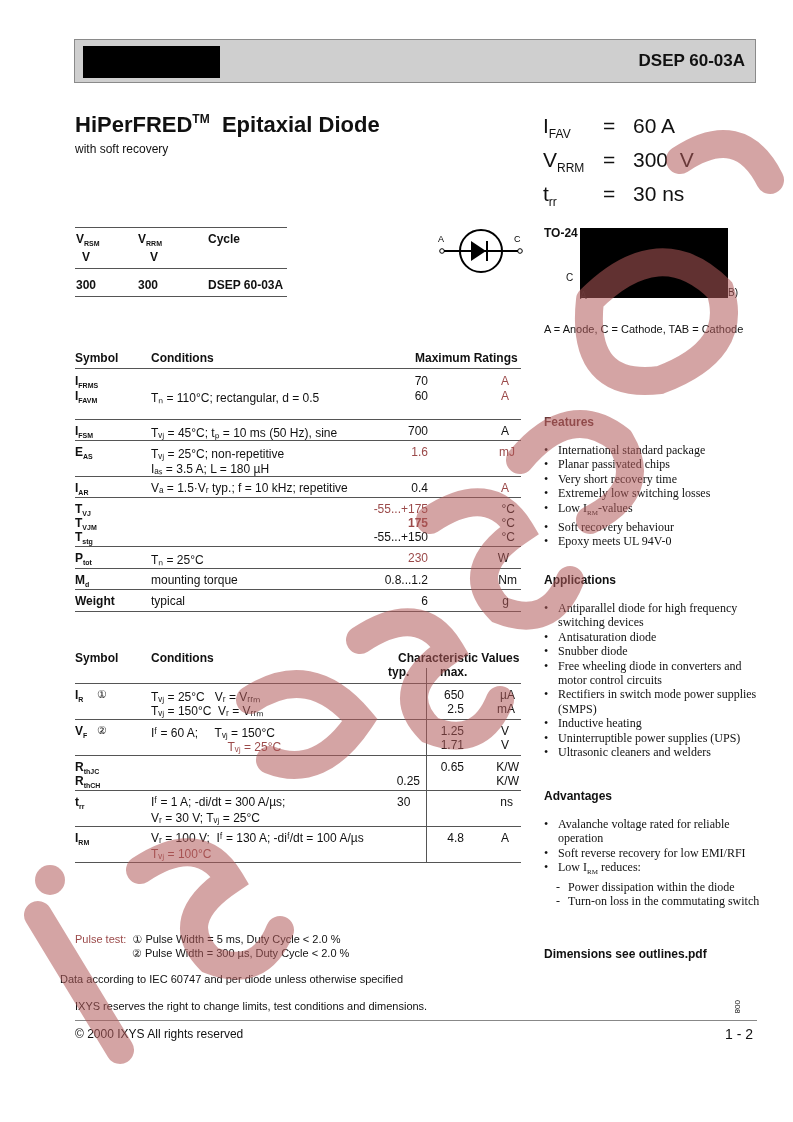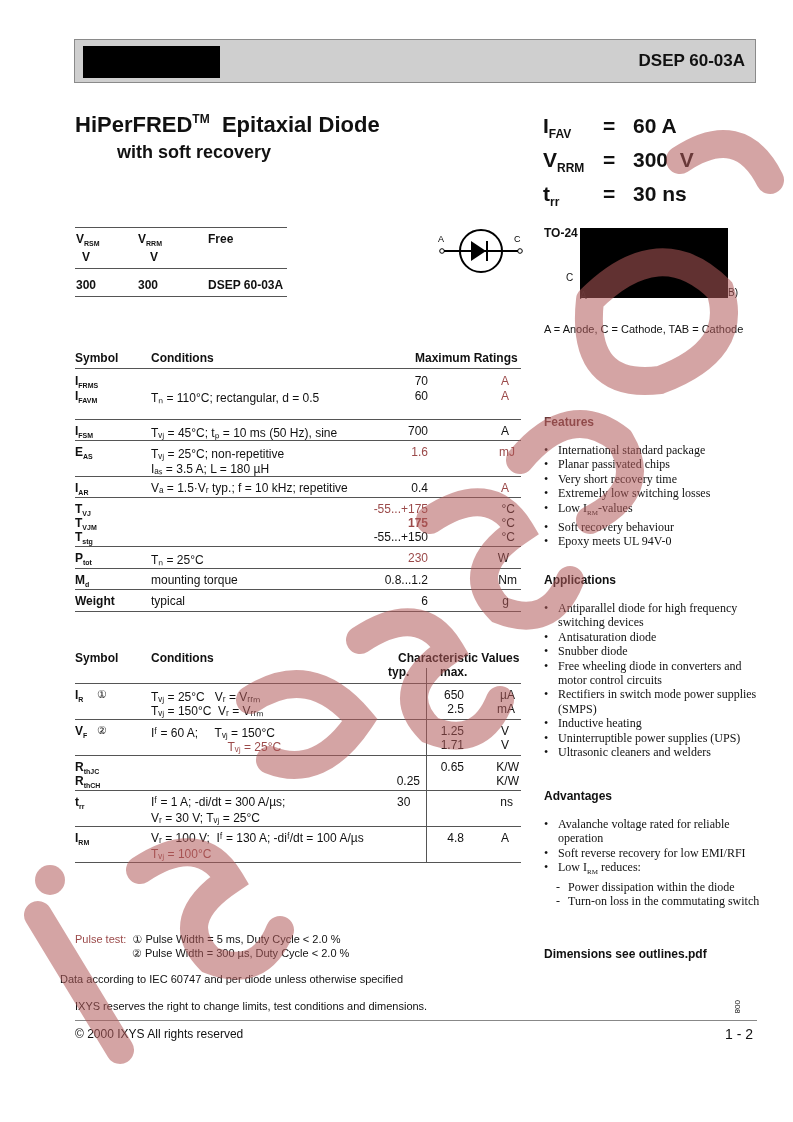--- a/index.html
+++ b/index.html
@@ -5,22 +5,22 @@
   html, body { margin:0; padding:0; background:#fff; }
   body { width:793px; height:1122px; position:relative; overflow:hidden;
          font-family:"Liberation Sans", sans-serif; color:#111; }
   .abs { position:absolute; }
   .header-bar { left:74px; top:39px; width:682px; height:44px; background:#cfcfcf;
                 border:1px solid #8a8a8a; box-sizing:border-box; }
   .logo-block { position:absolute; left:8px; top:6px; width:137px; height:32px; background:#000; }
   .part-no { position:absolute; right:10px; top:11px; font-weight:bold; font-size:17px; }
   .title1 { left:75px; top:112px; font-size:22px; font-weight:bold; }
   .title1 sup { font-size:12px; vertical-align:9px; }
-  .title2 { left:75px; top:142px; font-size:18px; font-weight:bold;margin-left:42px; }
-  .keyparams { left:543px; top:113px; font-size:21px; font-weight:bold; line-height:25px; }
+  .title2 { left:75px; top:142px; font-size:12px; font-weight:normal; }
+  .keyparams { left:543px; top:113px; font-size:21px; font-weight:normal; line-height:25px; }
   .keyparams .row { display:flex; }
   .keyparams .sym { width:60px; }
   .keyparams sub { font-size:12px; }
   .sub { font-size:7px; vertical-align:-3px; }
   .rule { position:absolute; height:1px; background:#555; }
   .small { font-size:12px; }
   .bold { font-weight:bold; }
   .red { color:#9b4a4a; }
   ul { margin:0; padding:0; list-style:none;font-family:Liberation Serif, serif; }
   li { position:relative; padding-left:14px; font-size:12px; line-height:14.4px; }
@@ -60,21 +60,21 @@
     <span style="width:30px">=</span>
       <span>30 ns</span>
   </div>
 </div>
 
 <div class="rule" style="left:75px;top:227px;width:212px;"></div>
 <div class="abs small bold" style="left:76px;top:232px;"><span>V</span><span class="sub">RSM</span></div>
 <div class="abs small bold" style="left:82px;top:250px;">V</div>
 <div class="abs small bold" style="left:138px;top:232px;"><span>V</span><span class="sub">RRM</span></div>
 <div class="abs small bold" style="left:150px;top:250px;">V</div>
-<div class="abs small bold" style="left:208px;top:232px;">Free</div>
+<div class="abs small bold" style="left:208px;top:232px;">Cycle</div>
 <div class="rule" style="left:75px;top:268px;width:212px;"></div>
 <div class="abs small bold" style="left:76px;top:278px;">300</div>
 <div class="abs small bold" style="left:138px;top:278px;">300</div>
 <div class="abs small bold" style="left:208px;top:278px;">DSEP 60-03A</div>
 <div class="rule" style="left:75px;top:296px;width:212px;"></div>
 
 <div class="abs diode">
   <svg width="90" height="50" viewBox="0 0 90 50">
     <text x="2" y="14" font-size="9" font-family="Liberation Sans, sans-serif">A</text>
     <text x="78" y="14" font-size="9" font-family="Liberation Sans, sans-serif">C</text>

